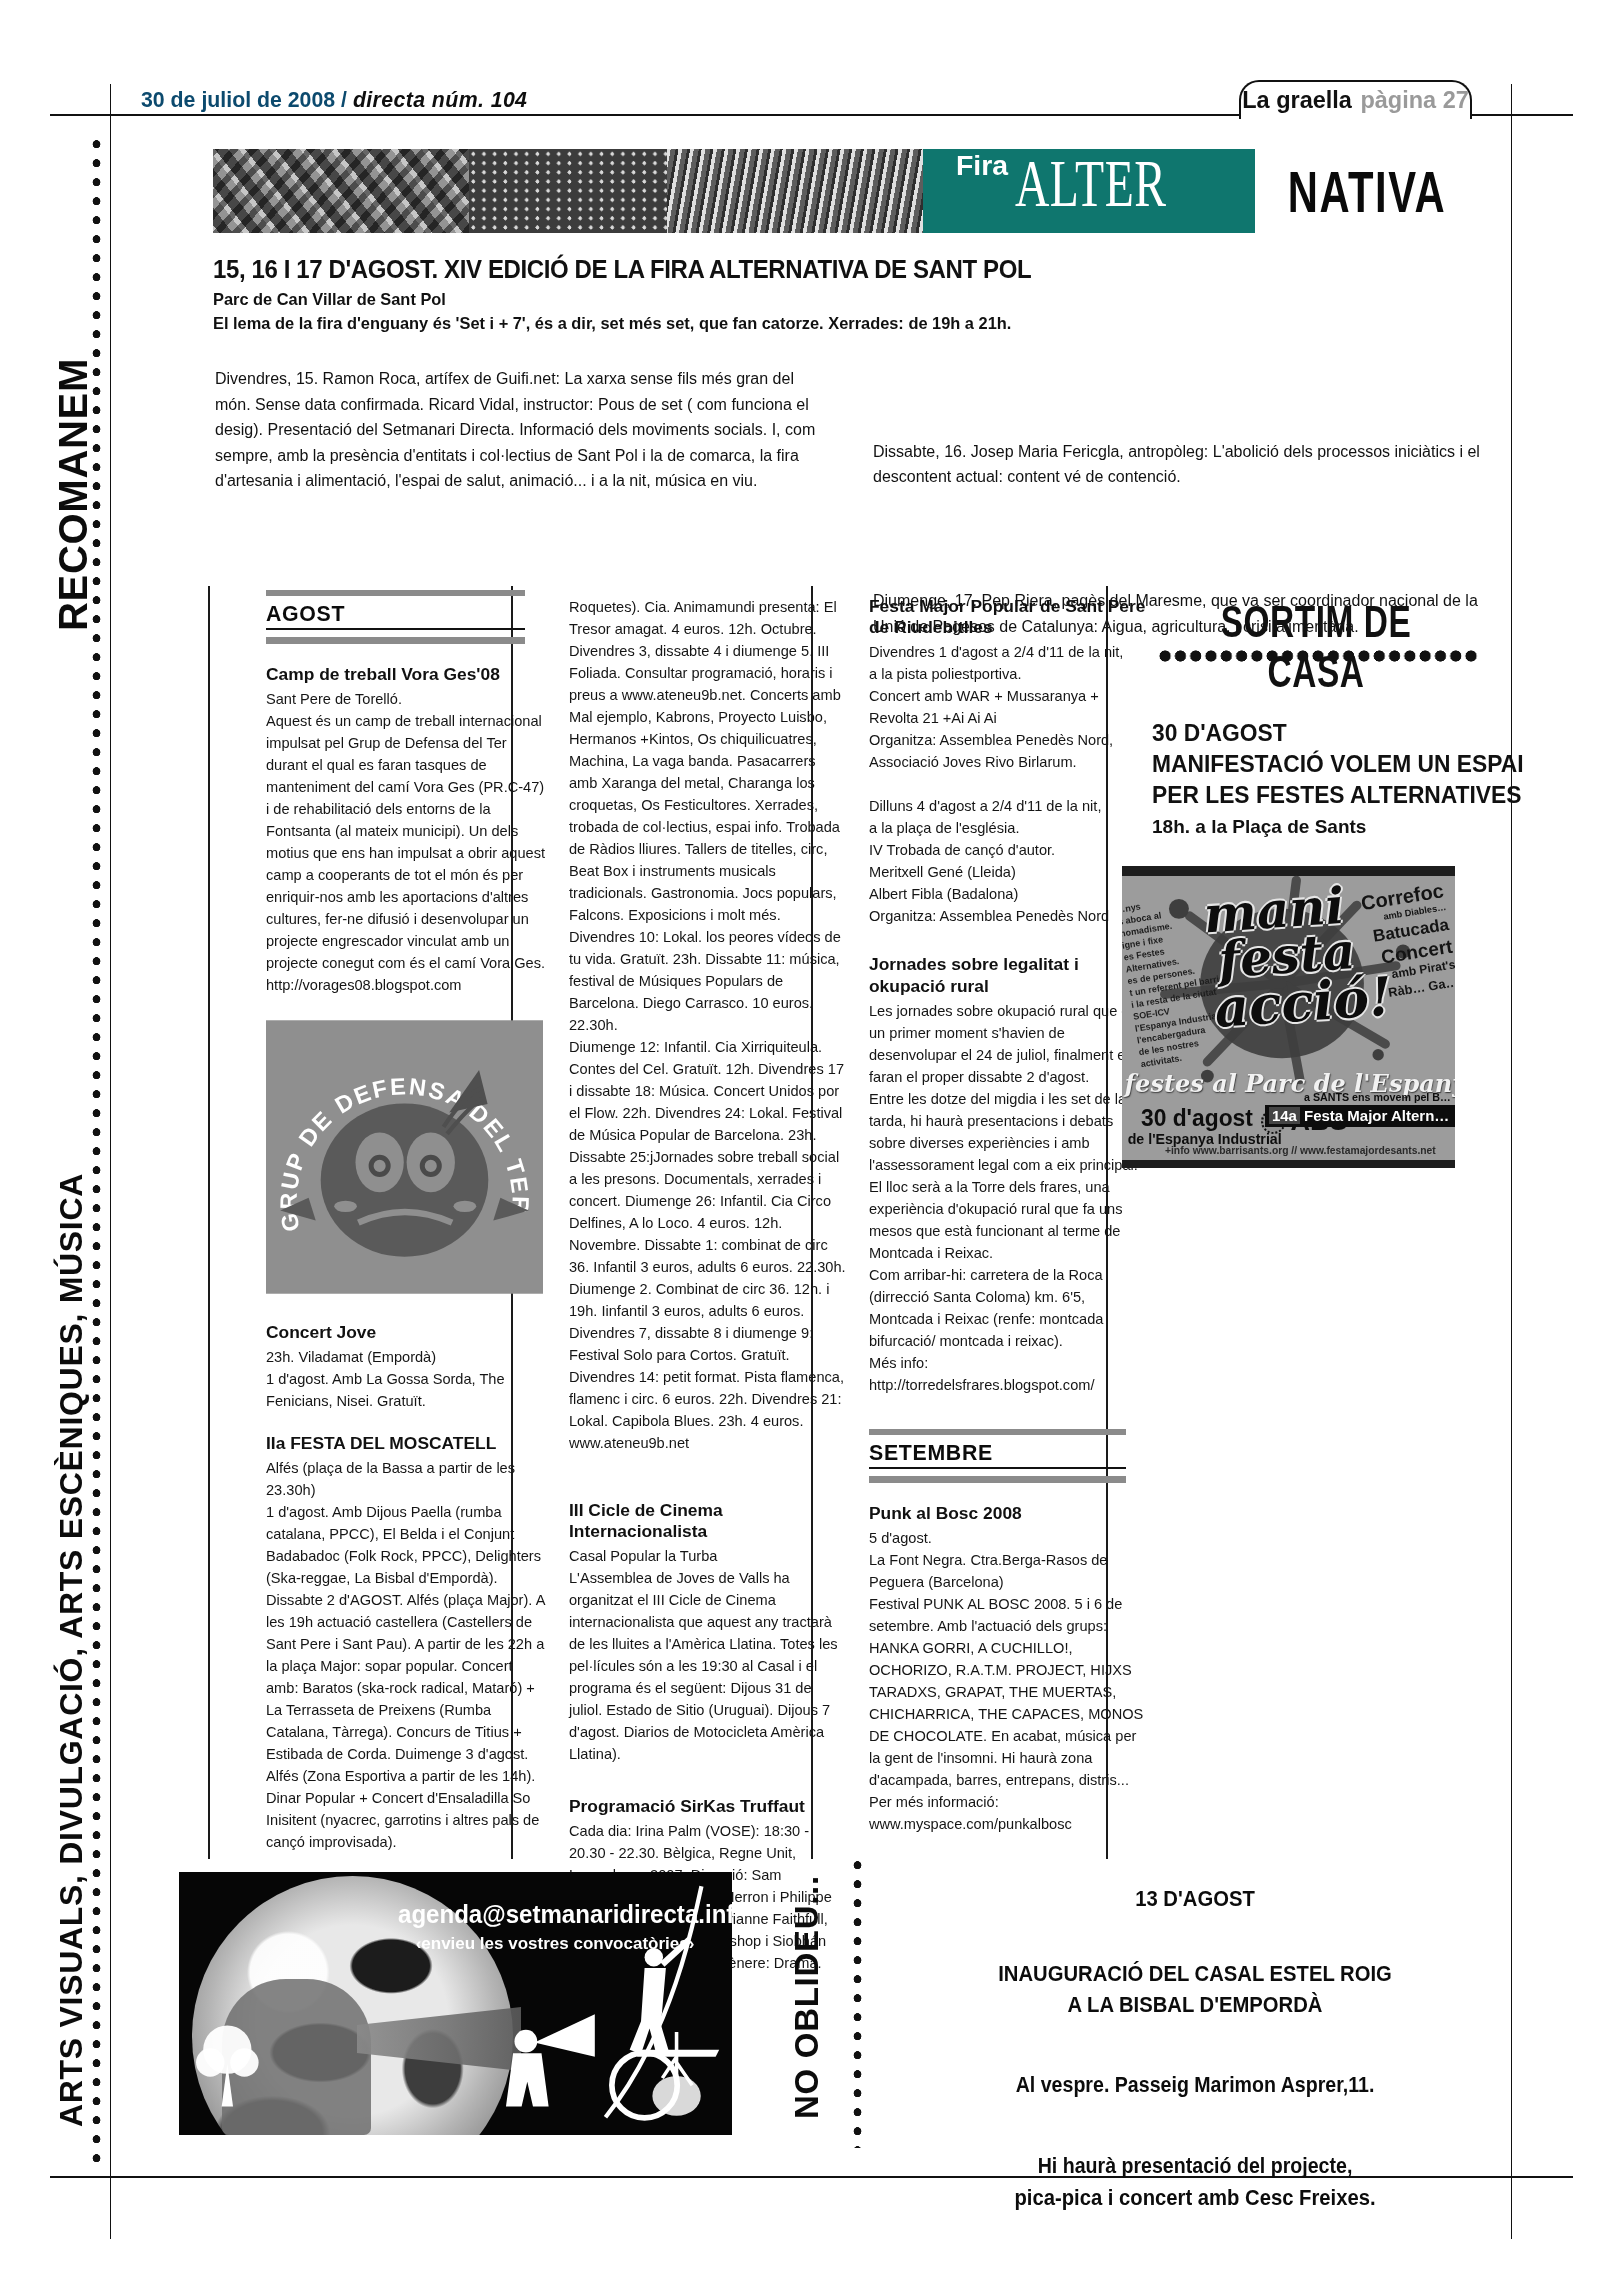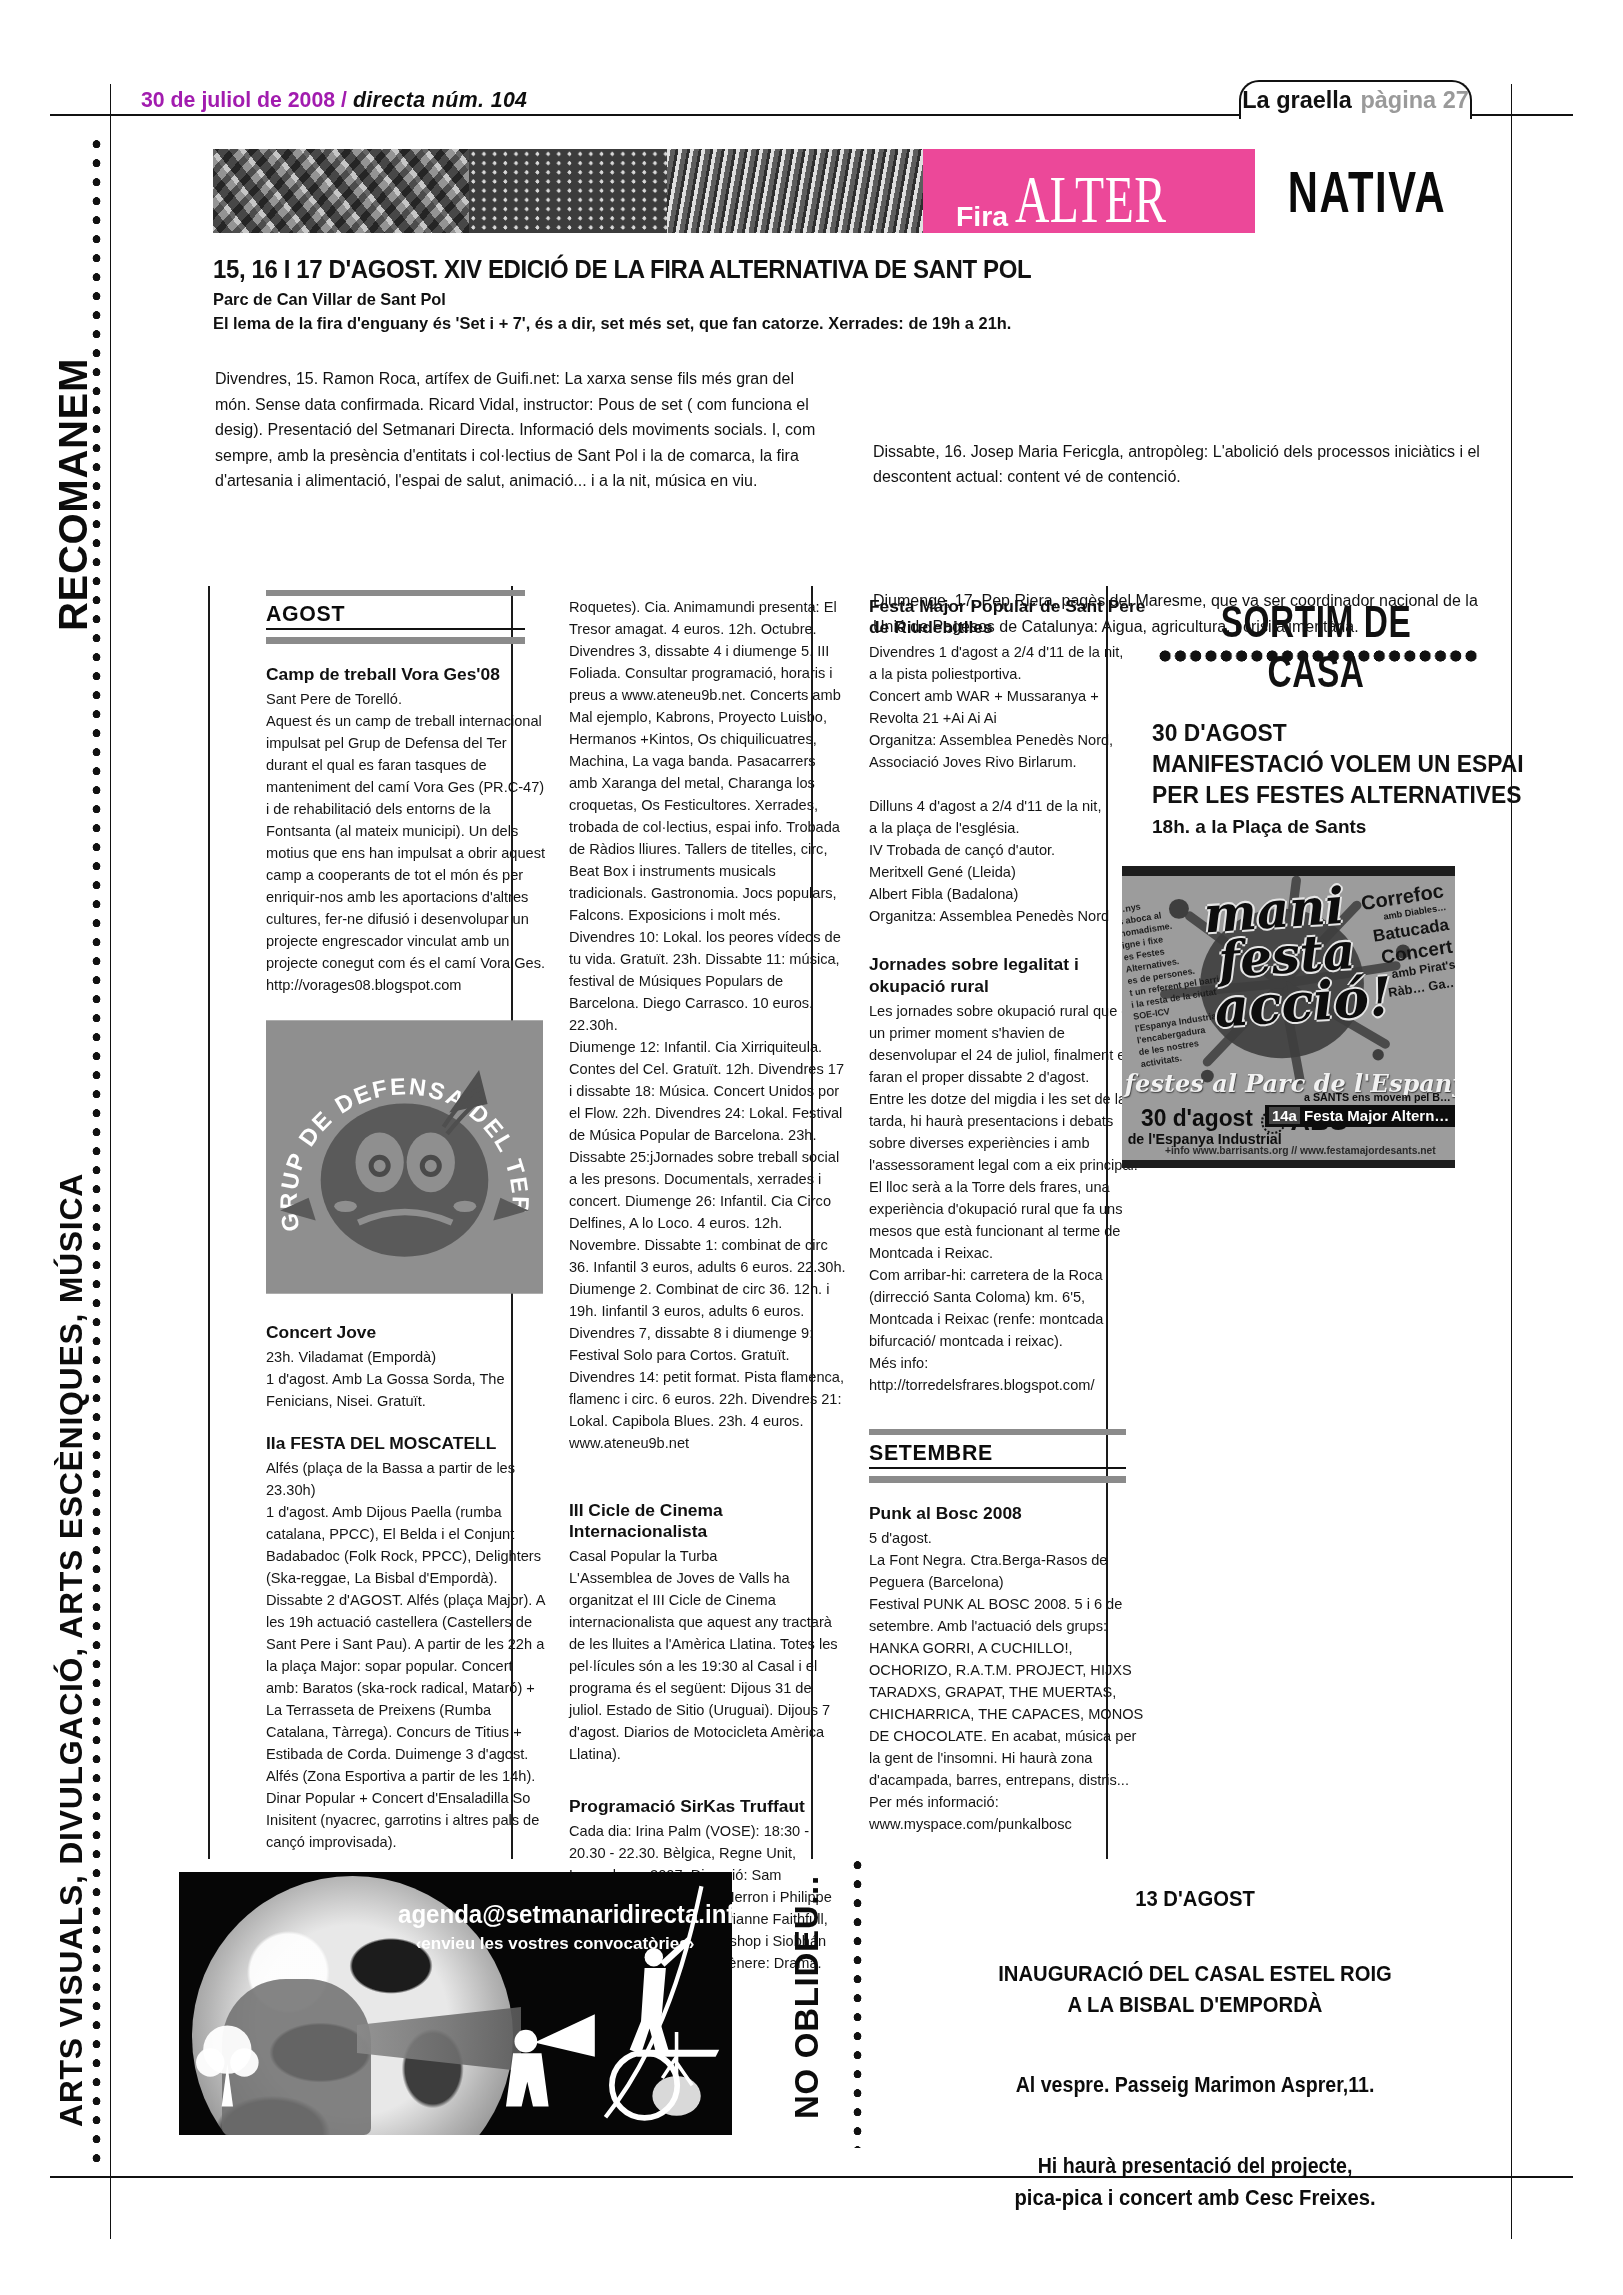--- a/index.html
+++ b/index.html
@@ -5,43 +5,43 @@
   html,body{margin:0;padding:0;background:#e8e8e8;}
   .page{position:relative;width:1623px;height:2295px;background:#fff;
         font-family:"Liberation Sans",sans-serif;color:#111;overflow:hidden;}
   .abs{position:absolute;}
   
   .hrule{position:absolute;background:#111;height:2.1px;}
   .vrule{position:absolute;background:#111;width:1.4px;}
   .colrule{position:absolute;background:#1a1a1a;width:2.1px;}
   
   .masthead{position:absolute;left:141px;top:88px;font-size:21.3px;font-weight:700;white-space:nowrap;}
-  .masthead .gray{color:#a21caf;}
+  .masthead .gray{color:#0c4a6e;}
   .masthead .black{color:#0e0e0e;font-style:italic;font-weight:800;letter-spacing:0.4px;text-align:right;}
   .pagetab{position:absolute;left:1239px;top:80px;width:229px;height:37px;border:2.8px solid #111;
            border-bottom:none;border-radius:20px 20px 0 0;background:#fff;display:flex;
            align-items:center;justify-content:center;gap:8.5px;font-size:23.5px;font-weight:800;}
   .pagetab .gray{color:#9a9a9a;}
   
   .vtext{position:absolute;writing-mode:vertical-rl;transform:rotate(180deg);
          font-weight:900;color:#0c0c0c;text-align:center;letter-spacing:0.7px;}
   .vdots{position:absolute;width:11.4px;background-image:radial-gradient(circle 3.9px at 5.7px 9.2px,#111 3.8px,transparent 4.3px);
          background-size:11.4px 19px;background-repeat:repeat-y;}
   
   .photo{position:absolute;left:213px;top:149px;width:710px;height:84px;background:#7d7d7d;overflow:hidden;}
   .photo .p1{position:absolute;left:0;top:0;width:36%;height:100%;
     background:repeating-linear-gradient(52deg,#cfcfcf 0 5px,#4a4a4a 5px 15.6px,#9a9a9a 15.6px 24px),
                repeating-linear-gradient(-48deg,rgba(20,20,20,.55) 0 6.4px,rgba(230,230,230,.4) 6.4px 14.2px);
     background-blend-mode:multiply;}
   .photo .p2{position:absolute;left:36%;top:0;width:28%;height:100%;background:#3c3c3c;
     background-image:radial-gradient(circle 2.1px at 4.3px 5px,#d9d9d9 1.8px,transparent 2.1px);background-size:10.7px 9.2px;}
   .photo .p3{position:absolute;left:64%;top:0;width:36%;height:100%;
     background:repeating-linear-gradient(100deg,#e0e0e0 0 3.6px,#5d5d5d 3.6px 8.5px,#2e2e2e 8.5px 11.4px);}
-  .firabox{position:absolute;left:923px;top:149px;width:555px;height:84px;background:#ec4899;
-           display:flex;align-items:flex-end;}
+  .firabox{position:absolute;left:923px;top:149px;width:555px;height:84px;background:#0f766e;
+           display:flex;align-items:flex-start;}
   .fira-small{color:#fff;font-size:28.4px;font-weight:800;margin-left:33px;}
   .fira-alter{color:#fff;font-family:"Liberation Serif",serif;font-size:68px;font-weight:400;
               transform:scaleX(.70);transform-origin:left center;margin-left:7.1px;line-height:1;letter-spacing:0.7px;}
   .nativabox{position:absolute;right:0;top:0;width:223px;height:84px;background:#fff;color:#0a0a0a;
              display:flex;align-items:center;justify-content:center;}
   .nativabox span{font-size:58px;font-weight:900;transform:scaleX(.72);letter-spacing:2.1px;}
   
   .ftitle{position:absolute;left:213px;top:255px;font-size:25px;font-weight:800;letter-spacing:-0.4px;
           transform:scaleX(.96);transform-origin:left;white-space:nowrap;}
   .fvenue{position:absolute;left:213px;top:290px;font-size:16.4px;font-weight:800;}

